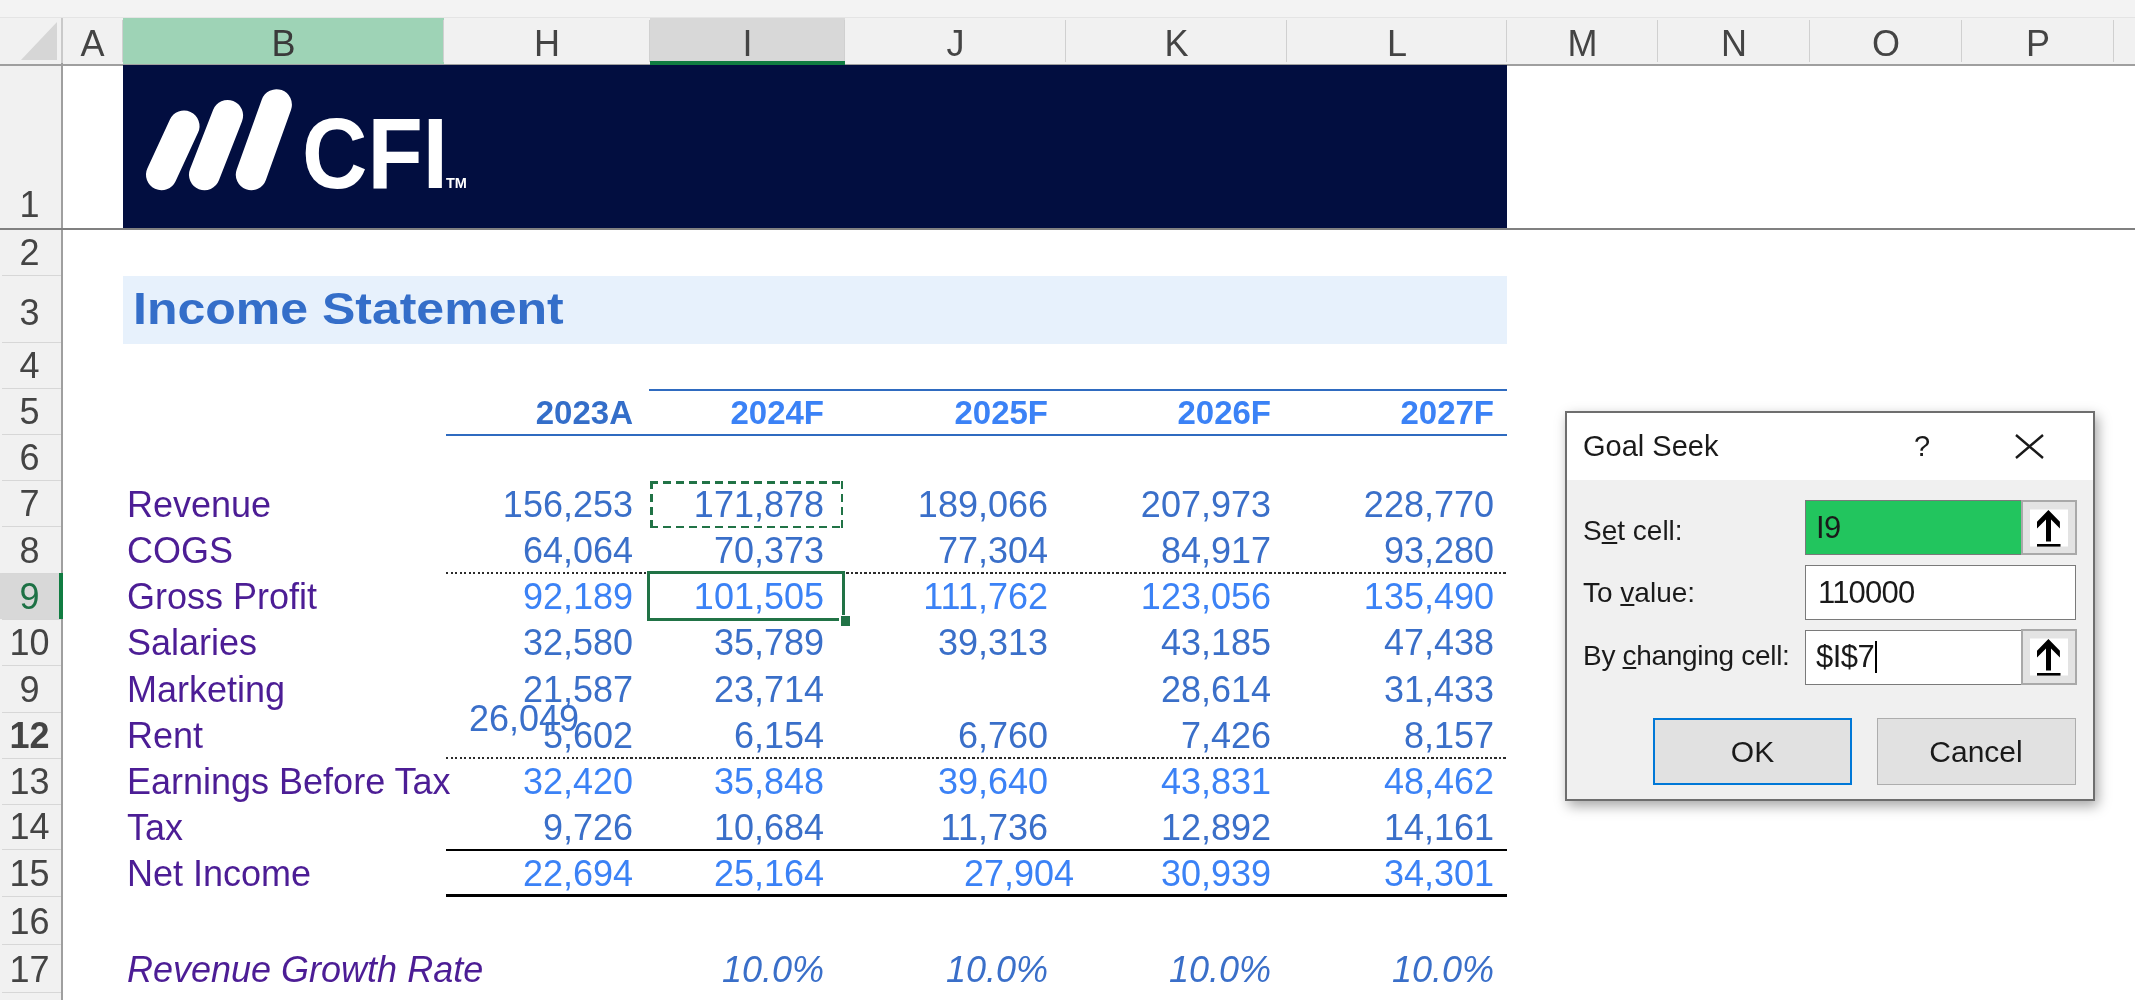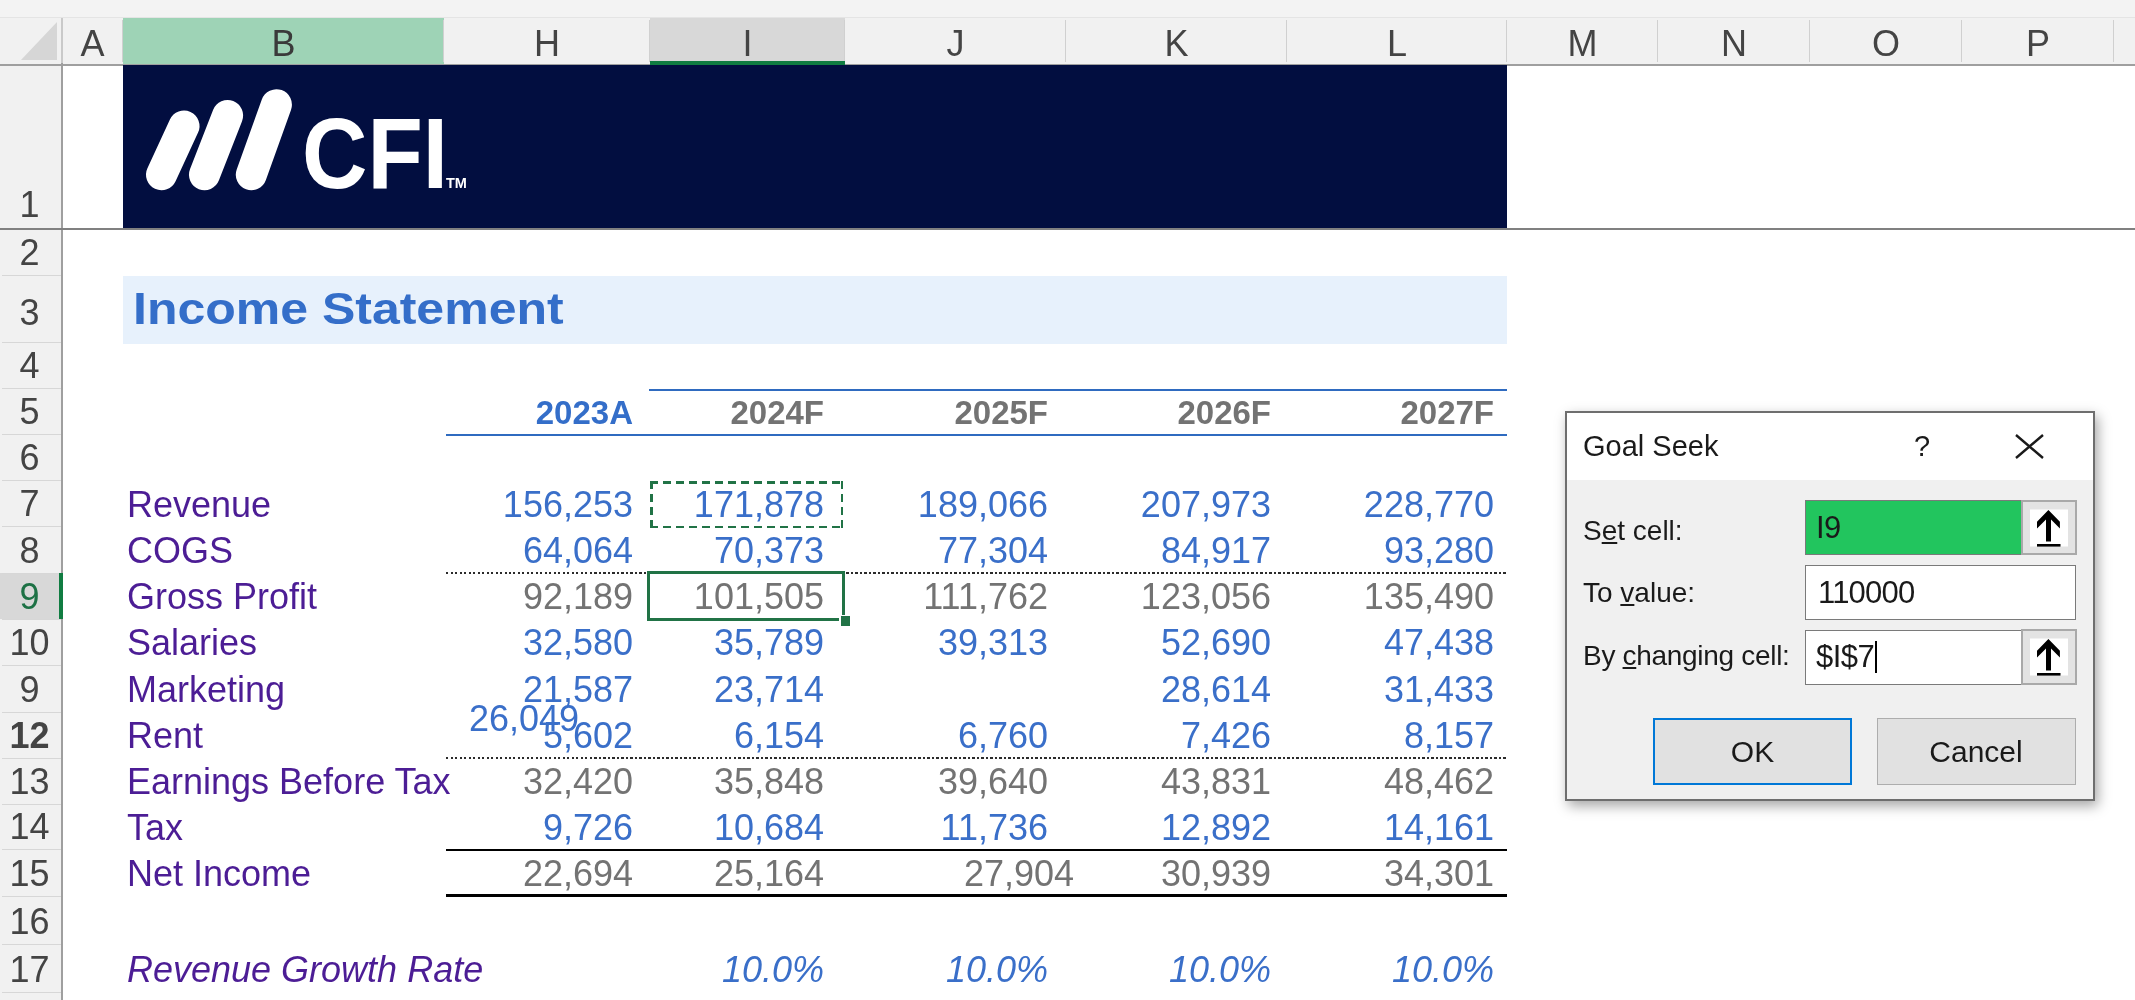--- a/index.html
+++ b/index.html
@@ -6,21 +6,21 @@
   html,body { width:2135px; height:1000px; overflow:hidden; background:#fff;
     font-family:"Liberation Sans", sans-serif; }
   .abs { position:absolute; }
   .colh { position:absolute; top:18px; height:46px; display:flex; align-items:center;
     justify-content:center; font-size:36px; color:#444; padding-top:6px;}
   .colsep { position:absolute; top:20px; height:42px; width:1px; background:#d0d0d0; }
   .rowh { position:absolute; left:0; width:59px; display:flex; align-items:flex-end;
     justify-content:center; font-size:36px; line-height:41px; color:#444; padding-bottom:2px;}
   .rowsep { position:absolute; left:2px; width:59px; height:1px; background:#d7d7d7; }
   .lbl { position:absolute; left:127px; font-size:36px; line-height:41px; color:#4c1d95; white-space:nowrap; }
-  .num { position:absolute; font-size:36px; line-height:41px; color:#737373; text-align:right; }
+  .num { position:absolute; font-size:36px; line-height:41px; color:#3b82f6; text-align:right; }
   .blue { color:#3a6fc9; }
   .dlg { font-size:28px; color:#1a1a1a; }
 </style>
 </head>
 <body>
 
 <div class="abs" style="left:0;top:0;width:2135px;height:18px;background:#f3f3f3;"></div>
 <div class="abs" style="left:0;top:17px;width:2135px;height:1px;background:#e4e4e4;"></div>
 <div class="abs" style="left:0;top:18px;width:2135px;height:46px;background:#f1f1f1;"></div>
 <div class="abs" style="left:0;top:65px;width:62px;height:935px;background:#f1f1f1;"></div>
@@ -138,21 +138,21 @@
 <div class="num" style="top:576.1px;width:633px;">92,189</div>
 <div class="num" style="top:576.1px;width:824px;">101,505</div>
 <div class="num" style="top:576.1px;width:1048px;">111,762</div>
 <div class="num" style="top:576.1px;width:1271px;">123,056</div>
 <div class="num" style="top:576.1px;width:1494px;">135,490</div>
 
 <div class="lbl" style="top:622.3px;">Salaries</div>
 <div class="num blue" style="top:622.3px;width:633px;">32,580</div>
 <div class="num blue" style="top:622.3px;width:824px;">35,789</div>
 <div class="num blue" style="top:622.3px;width:1048px;">39,313</div>
-<div class="num blue" style="top:622.3px;width:1271px;">52,690</div>
+<div class="num blue" style="top:622.3px;width:1271px;">43,185</div>
 <div class="num blue" style="top:622.3px;width:1494px;">47,438</div>
 
 <div class="lbl" style="top:668.5px;">Marketing</div>
 <div class="num blue" style="top:668.5px;width:633px;">21,587</div>
 <div class="num blue" style="top:668.5px;width:824px;">23,714</div>
 <div class="num blue" style="top:698px;width:1048px;text-align:center;">26,049</div>
 <div class="num blue" style="top:668.5px;width:1271px;">28,614</div>
 <div class="num blue" style="top:668.5px;width:1494px;">31,433</div>
 
 <div class="lbl" style="top:714.7px;">Rent</div>

